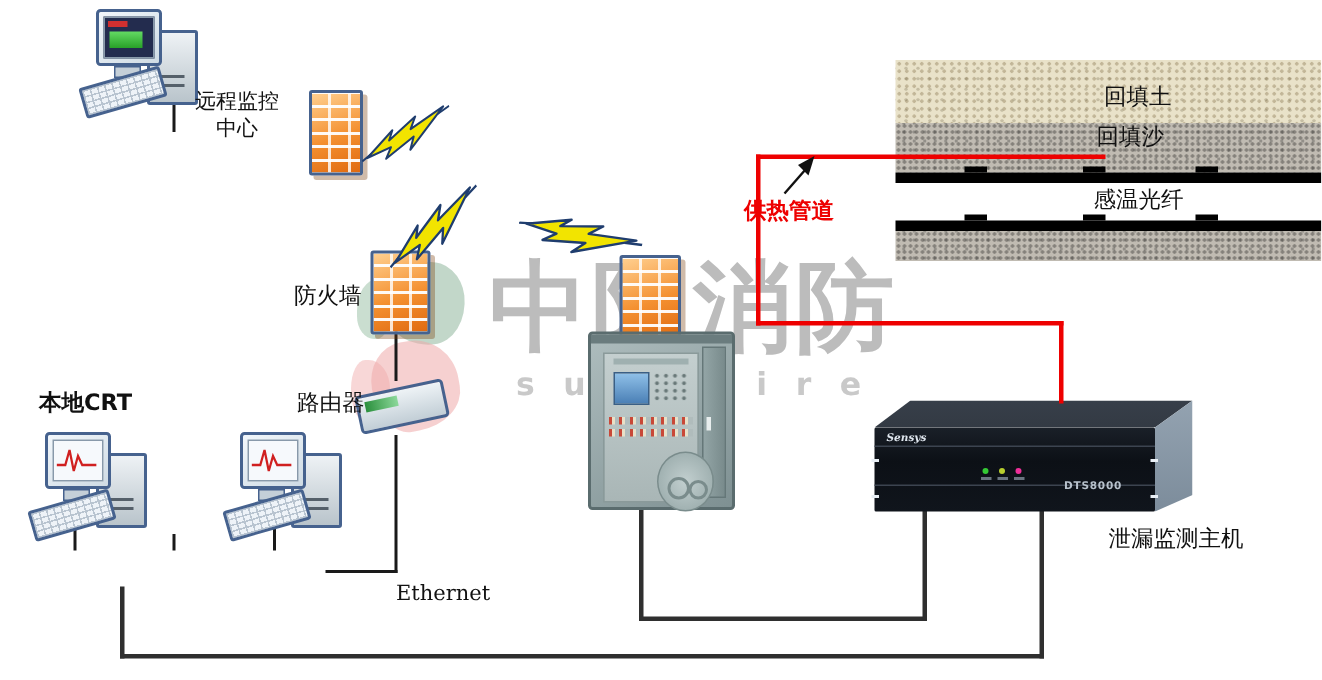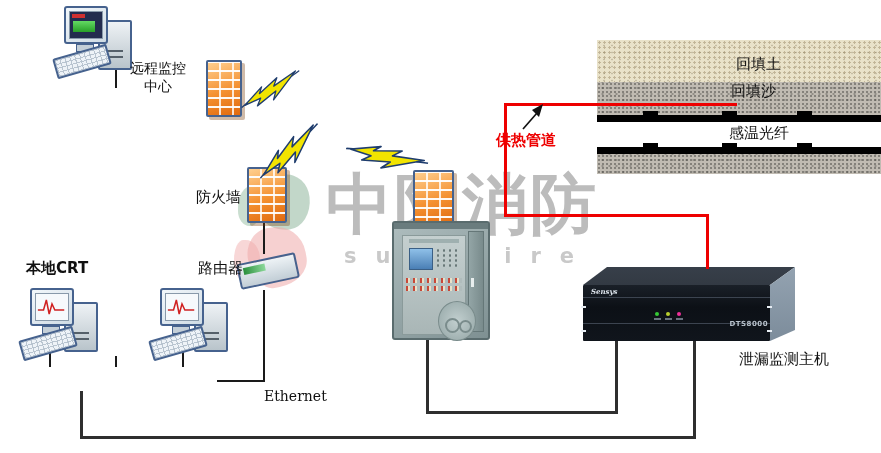--- a/index.html
+++ b/index.html
@@ -103,21 +103,21 @@
         background:linear-gradient(180deg,#3a424d,#23282e);}
   .dts .sidef{position:absolute;left:0;top:0;width:226px;height:92px;
         clip-path:polygon(195px 29px,220px 11px,220px 74px,195px 85px);
         background:linear-gradient(180deg,#97a6b4,#7a8a99);}
   .dts .frontf{position:absolute;left:8px;top:29px;width:187px;height:56px;
         background:linear-gradient(180deg,#1a2028,#0c1016 40%,#10151c);border-radius:1px;}
   .dts .seam{position:absolute;left:0;width:100%;height:1px;background:#3c4450;}
   .dts .s1{top:12px;} .dts .s2{top:38px;}
   .dts .notch{position:absolute;width:5px;height:2px;background:#e8eef4;}
   .dts .brand{position:absolute;left:8px;top:2px;font:italic bold 7px "DejaVu Serif",serif;color:#dfe6ee;}
-  .dts .model{position:absolute;right:2px;top:35px;font:bold 7px "DejaVu Sans",sans-serif;
+  .dts .model{position:absolute;right:22px;top:35px;font:bold 7px "DejaVu Sans",sans-serif;
         color:#b8c2cc;letter-spacing:.5px;}
   .dts .led{position:absolute;top:27px;width:4px;height:4px;border-radius:50%;}
   .dts .ledlbl{position:absolute;top:33px;width:7px;height:2px;background:#6a7480;}
   
   .soil{position:absolute;left:597px;top:40px;width:284px;height:164px;z-index:1;}
   .soil .layer{position:absolute;left:0;width:100%;}
   .speckle-tan{background-color:#e9e2c9;
       background-image:radial-gradient(rgba(120,100,60,.35) 1px,transparent 1.3px),
                        radial-gradient(rgba(90,80,50,.25) 1px,transparent 1.3px);
       background-size:5px 5px,8px 7px;background-position:0 0,3px 2px;}

